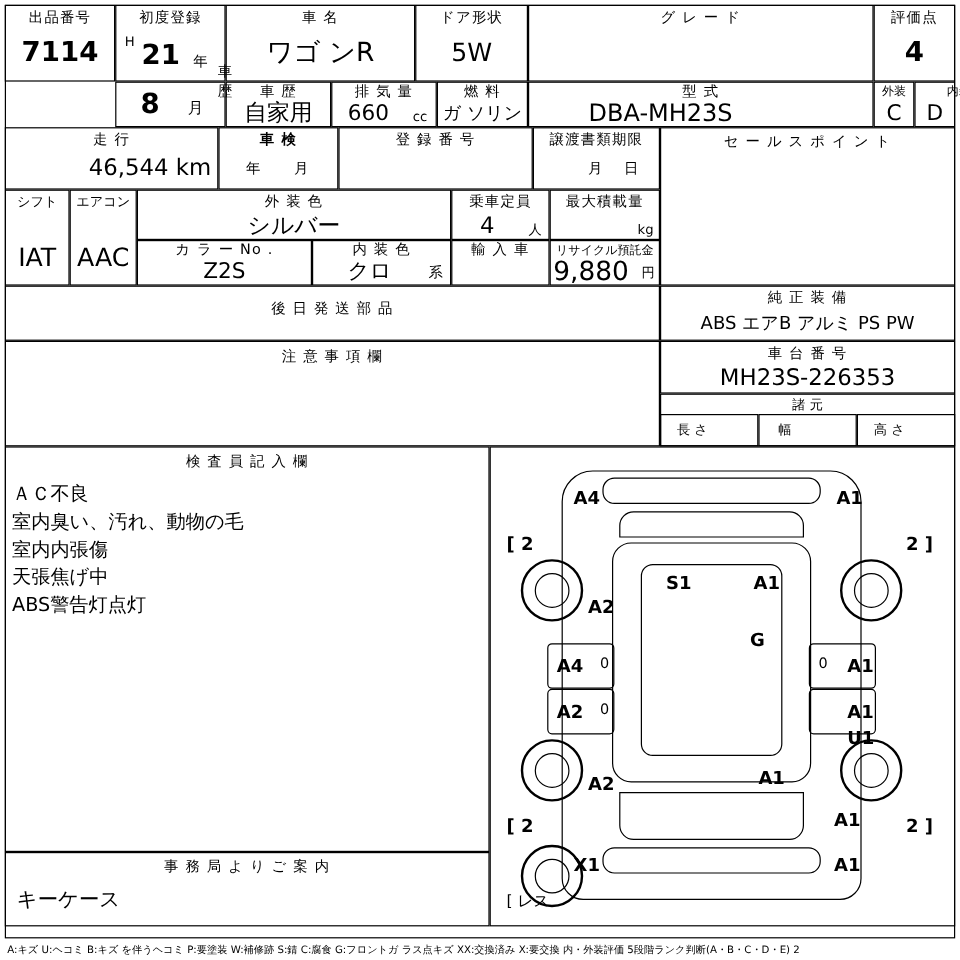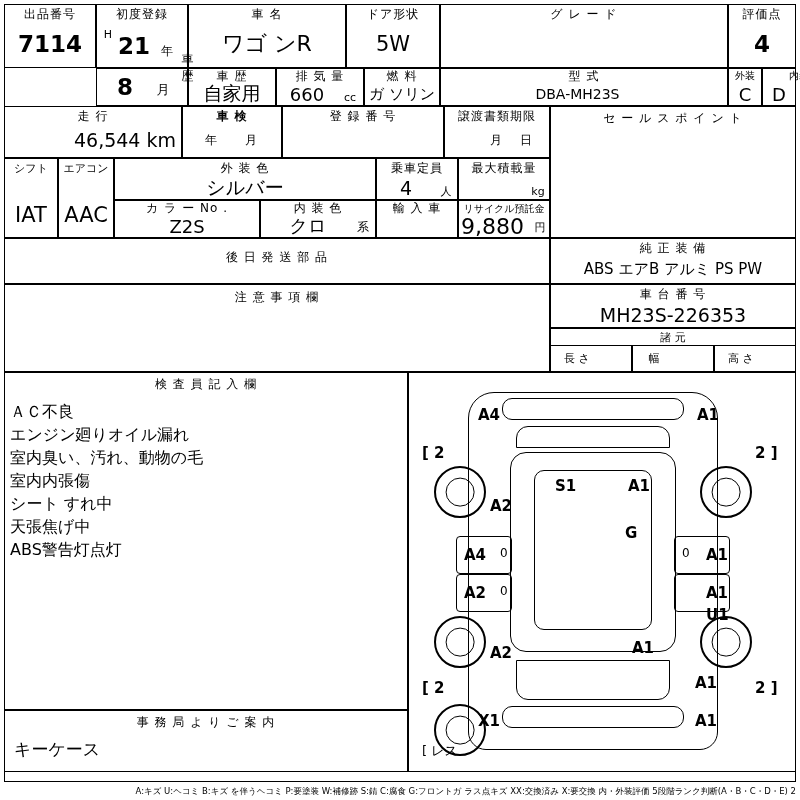--- a/index.html
+++ b/index.html
@@ -75,21 +75,21 @@
   <div class="lbl hdr" style="left:276px;top:69px;width:88px;height:14px;">排 気 量</div>
   <div class="lbl val" style="left:276px;top:82px;width:62px;height:24px;font-size:18px;">660</div>
   <div class="lbl" style="left:338px;top:88px;width:24px;height:18px;font-size:11px;">cc</div>
 
   <div class="box" style="left:364px;top:68px;width:76px;height:38px;"></div>
   <div class="lbl hdr" style="left:364px;top:69px;width:76px;height:14px;">燃 料</div>
   <div class="lbl valS" style="left:364px;top:82px;width:76px;height:24px;font-size:15px;">ガ ソリン</div>
 
   <div class="box" style="left:440px;top:68px;width:288px;height:38px;"></div>
   <div class="lbl hdr" style="left:440px;top:69px;width:288px;height:14px;">型 式</div>
-  <div class="lbl val" style="left:460px;top:82px;width:235px;height:24px;font-size:14px;">DBA-MH23S</div>
+  <div class="lbl val" style="left:433px;top:82px;width:235px;height:24px;font-size:20px;">DBA-MH23S</div>
 
   <div class="box" style="left:728px;top:68px;width:34px;height:38px;"></div>
   <div class="lbl" style="left:728px;top:69px;width:34px;height:14px;font-size:10px;">外装</div>
   <div class="lbl val" style="left:728px;top:82px;width:34px;height:24px;font-size:18px;">C</div>
 
   <div class="box" style="left:762px;top:68px;width:34px;height:38px;"></div>
   <div class="lbl" style="left:762px;top:69px;width:34px;height:14px;font-size:10px;margin-left:20px;">内装</div>
   <div class="lbl val" style="left:762px;top:82px;width:34px;height:24px;font-size:18px;">D</div>
 
   <div class="box" style="left:4px;top:106px;width:178px;height:52px;"></div>
@@ -174,24 +174,22 @@
   <div class="lbl" style="left:552px;top:347px;width:50px;height:22px;font-size:11px;">長 さ</div>
   <div class="box" style="left:632px;top:345px;width:82px;height:27px;"></div>
   <div class="lbl" style="left:634px;top:347px;width:40px;height:22px;font-size:11px;">幅</div>
   <div class="box" style="left:714px;top:345px;width:82px;height:27px;"></div>
   <div class="lbl" style="left:716px;top:347px;width:50px;height:22px;font-size:11px;">高 さ</div>
 
   <div class="box" style="left:4px;top:372px;width:404px;height:338px;"></div>
   <div class="lbl hdr" style="left:4px;top:375px;width:404px;height:18px;">検 査 員 記 入 欄</div>
   <div class="notes" style="left:10px;top:400px;width:394px;">
     <div>ＡＣ不良</div>
-    <div>エンジン廻りオイル漏れ</div>
     <div>室内臭い、汚れ、動物の毛</div>
     <div>室内内張傷</div>
-    <div>シート すれ中</div>
     <div>天張焦げ中</div>
     <div>ABS警告灯点灯</div>
   </div>
 
   <div class="box" style="left:4px;top:710px;width:404px;height:62px;"></div>
   <div class="lbl left" style="left:8px;top:736px;width:396px;height:26px;font-size:17px;">キーケース</div>
   <div class="lbl hdr" style="left:4px;top:713px;width:404px;height:18px;">事 務 局 よ り ご 案 内</div>
 
   <div class="box" style="left:408px;top:372px;width:388px;height:400px;"></div>
 
@@ -252,15 +250,15 @@
     <div class="mark" style="left:80px;top:270px;">A2</div>
     <div class="mark" style="left:222px;top:265px;">A1</div>
     <div class="mark" style="left:12px;top:305px;">[ 2</div>
     <div class="mark" style="left:285px;top:300px;">A1</div>
     <div class="mark" style="left:345px;top:305px;">2 ]</div>
     <div class="mark" style="left:68px;top:338px;">X1</div>
     <div class="mark" style="left:285px;top:338px;">A1</div>
     <div class="mark" style="left:12px;top:368px;font-size:13px;font-weight:normal;">[ レス</div>
   </div>
 
-  <div class="footer" style="left:6px;top:786px;width:790px;text-align:right;">A:キズ  U:ヘコミ  B:キズ を伴うヘコミ  P:要塗装  W:補修跡  S:錆  C:腐食  G:フロントガ ラス点キズ   XX:交換済み  X:要交換  内・外装評価  5段階ランク判断(A・B・C・D・E) 2</div>
+  <div class="footer" style="left:6px;top:786px;width:790px;">A:キズ  U:ヘコミ  B:キズ を伴うヘコミ  P:要塗装  W:補修跡  S:錆  C:腐食  G:フロントガ ラス点キズ   XX:交換済み  X:要交換  内・外装評価  5段階ランク判断(A・B・C・D・E) 2</div>
 
 </div>
 
 </body></html>

